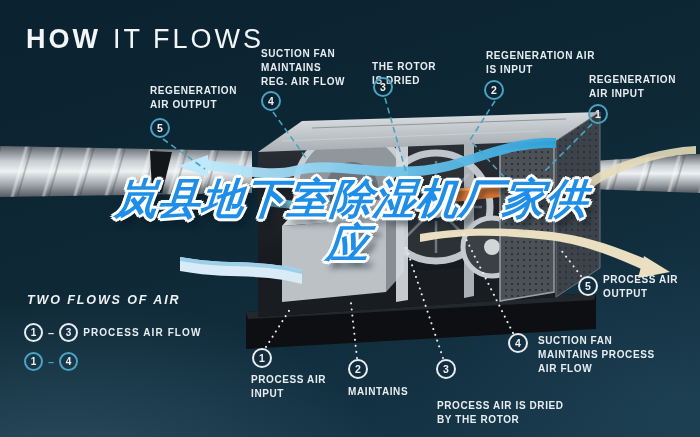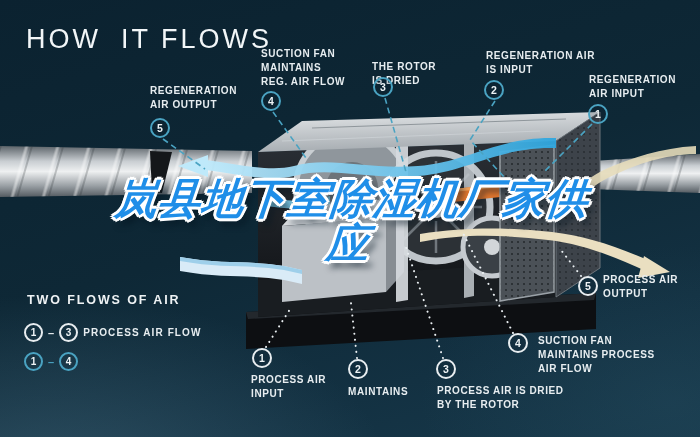--- a/index.html
+++ b/index.html
@@ -6,30 +6,30 @@
   .stage{
     position:relative;width:700px;height:437px;overflow:hidden;
     font-family:"Liberation Sans","DejaVu Sans",sans-serif;
     background:
       radial-gradient(520px 300px at 8% 112%, rgba(86,128,150,0.40), rgba(86,128,150,0) 65%),
       radial-gradient(420px 260px at 96% 92%, rgba(46,88,108,0.25), rgba(46,88,108,0) 60%),
       linear-gradient(163deg,#0b2230 0%,#0e2836 48%,#133142 78%,#17394b 100%);
   }
   .title{position:absolute;left:26px;top:24px;z-index:10;font-size:27px;letter-spacing:3px;
          color:#f2f6f8;font-weight:normal;white-space:nowrap;}
-  .title .tb{font-weight:normal;margin-right:20px;}
+  .title .tb{font-weight:bold;margin-right:12px;}
   .label{position:absolute;z-index:10;font-size:10px;font-weight:bold;letter-spacing:.6px;
          line-height:1.4;color:#e7edf0;white-space:pre-line;}
   .badge{position:absolute;z-index:11;width:20px;height:20px;border-radius:50%;
          display:flex;align-items:center;justify-content:center;box-sizing:border-box;
          font-size:10.5px;font-weight:bold;color:#eef3f5;background:rgba(10,30,42,0.18);}
   .badge.teal{border:2px solid #4aa3c2;}
   .badge.white{border:2px solid #e8edf0;}
   .legend-title{position:absolute;left:27px;top:293px;z-index:10;font-size:12.5px;
-         font-weight:bold;letter-spacing:1.9px;color:#eef2f4;white-space:nowrap;}
+         font-weight:bold;letter-spacing:1.9px;color:#eef2f4;white-space:nowrap;font-style:italic;}
   .legend-row{position:absolute;left:24px;z-index:10;display:flex;align-items:center;}
   .legend-row.r1{top:323px;}
   .legend-row.r2{top:352px;}
   .lc{width:19px;height:19px;border-radius:50%;box-sizing:border-box;display:flex;
       align-items:center;justify-content:center;font-size:10px;font-weight:bold;color:#eef3f5;}
   .lc.white{border:2px solid #e8edf0;}
   .lc.teal{border:2px solid #4aa3c2;}
   .ldash{margin:0 5px;font-weight:bold;font-size:11px;}
   .ldash.white{color:#e8edf0;} .ldash.teal{color:#4aa3c2;}
   .llabel{margin-left:5px;font-size:10px;font-weight:bold;letter-spacing:1.1px;color:#e7edf0;white-space:nowrap;}
@@ -175,21 +175,21 @@
   <div class="label" style="left:372px;top:60px">THE ROTOR
 IS DRIED</div>
   <div class="label" style="left:486px;top:49px">REGENERATION AIR
 IS INPUT</div>
   <div class="label" style="left:589px;top:73px">REGENERATION
 AIR INPUT</div>
 
   <div class="label" style="left:251px;top:373px">PROCESS AIR
 INPUT</div>
   <div class="label" style="left:348px;top:385px">MAINTAINS</div>
-  <div class="label" style="left:437px;top:384px">PROCESS AIR IS DRIED
+  <div class="label" style="left:437px;top:399px">PROCESS AIR IS DRIED
 BY THE ROTOR</div>
   <div class="label" style="left:538px;top:334px">SUCTION FAN
 MAINTAINS PROCESS
 AIR FLOW</div>
   <div class="label" style="left:603px;top:273px">PROCESS AIR
 OUTPUT</div>
 
   <div class="badge teal" style="left:150px;top:118px">5</div>
   <div class="badge teal" style="left:261px;top:91px">4</div>
   <div class="badge teal" style="left:373px;top:77px">3</div>

